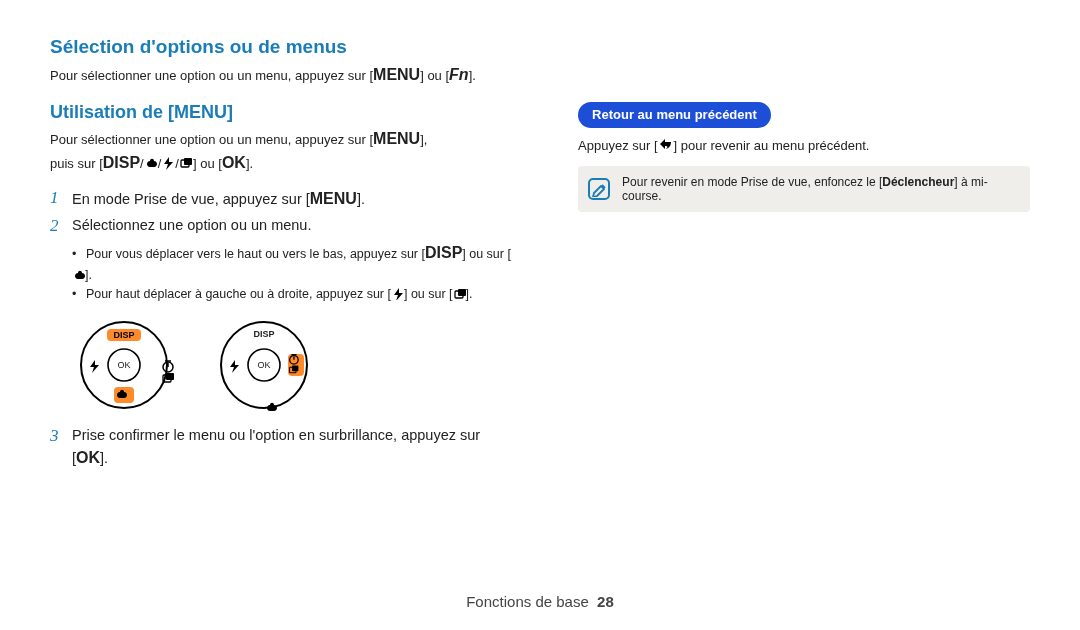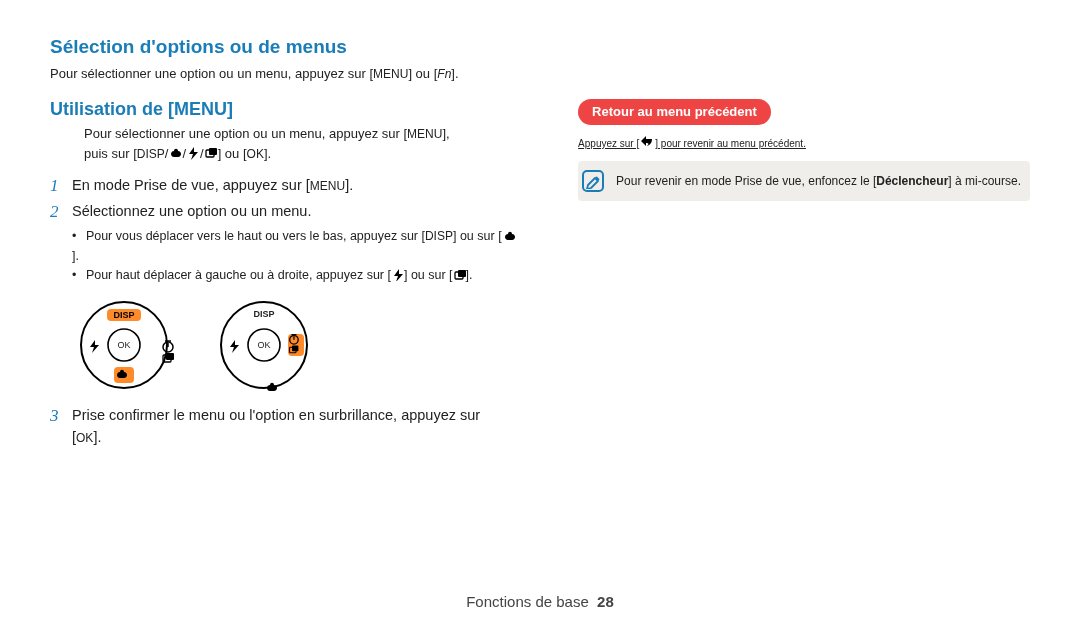--- a/index.html
+++ b/index.html
@@ -31,21 +31,20 @@
   .section-title {
     color: #1b7db8;
     font-size: 18px;
     font-weight: 700;
     margin-bottom: 4px;
   }
   .section-desc {
     font-size: 13px;
     line-height: 1.5;
     margin-bottom: 12px;
-    margin-left: 34px;
   }
   .ol { list-style: none; }
   .ol-item { display: flex; margin-bottom: 4px; }
   .ol-num {
     font-style: italic;
     color: #1b7db8;
     font-size: 17px;
     font-family: Georgia, 'Times New Roman', serif;
     width: 22px;
     flex-shrink: 0;
@@ -56,46 +55,46 @@
     list-style: none;
     font-size: 12.5px;
     margin: 4px 0 10px 22px;
     line-height: 1.55;
   }
   .sub-ul li::before {
     content: "•";
     margin-right: 6px;
   }
   .inline-glyph {
-    font-weight: 400;
-    font-size: 12px;
+    font-weight: 700;
+    font-size: 16px;
     vertical-align: baseline;
     display: inline-block;
   }
   .inline-icon {
     display: inline-block;
     vertical-align: -2px;
   }
   .pill {
     display: inline-block;
-    background: #ef4444;
+    background: #1d4ed8;
     color: #fff;
     font-weight: 700;
     font-size: 13px;
     border-radius: 14px;
     padding: 5px 14px 6px 14px;
     margin-bottom: 8px;
   }
-  .right-body { font-size: 10px; line-height: 1.5; margin-bottom: 10px; text-decoration: underline; }
+  .right-body { font-size: 13px; line-height: 1.5; margin-bottom: 10px; }
   .note-box {
     display: flex;
     align-items: center;
     background: #f0eeeb;
     border-radius: 4px;
-    padding: 9px 4px;
+    padding: 9px 10px;
     gap: 12px;
     font-size: 12px;
   }
   .note-icon {
     width: 22px; height: 22px;
     border: 2px solid #1b7db8;
     border-radius: 5px;
     display: flex;
     align-items: center;
     justify-content: center;

